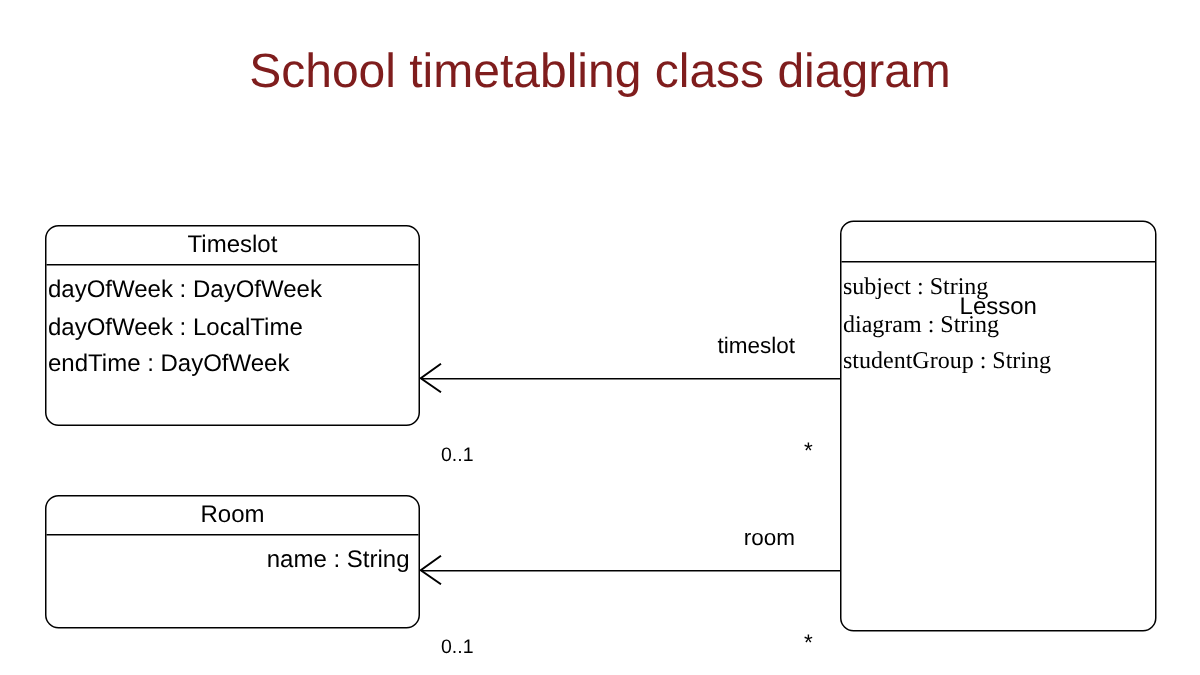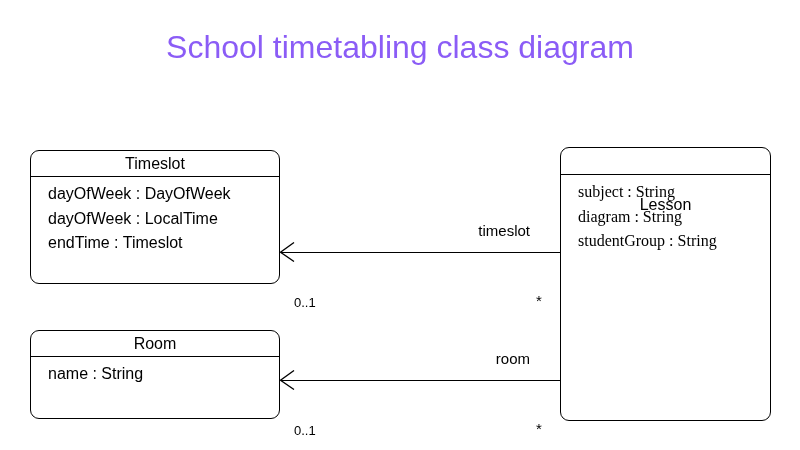--- a/index.html
+++ b/index.html
@@ -19,21 +19,21 @@
     overflow: hidden;
   }
   #diagram-title {
     position: absolute;
     left: 0;
     top: 27px;
     width: 800px;
     text-align: center;
     font-size: 32px;
     line-height: 40px;
-    color: #8b5cf6;
+    color: #7f1d1d;
     white-space: nowrap;
   }
   .uml-class {
     position: absolute;
     box-sizing: border-box;
     background: #ffffff;
     border: 1.3px solid #000000;
     border-radius: 9px;
   }
   .uml-class-name {
@@ -47,21 +47,21 @@
   }
   .uml-divider {
     position: absolute;
     left: 0;
     width: 100%;
     height: 0;
     border-top: 1.3px solid #000000;
   }
   .uml-attrs {
     position: absolute;
-    left: 17px;
+    left: 1px;
     right: 6px;
   }
   .uml-attr {
     font-size: 16px;
     line-height: 24.5px;
     white-space: nowrap;
   }
 
   
   #class-timeslot {
@@ -69,21 +69,21 @@
   }
   #class-timeslot .uml-class-name { top: 3px; }
   #class-timeslot .uml-divider    { top: 25px; }
   #class-timeslot .uml-attrs      { top: 31px; }
 
   #class-room {
     left: 30px;  top: 330px;  width: 250px;  height: 89px;
   }
   #class-room .uml-class-name { top: 3px; }
   #class-room .uml-divider    { top: 25px; }
-  #class-room .uml-attrs      { top: 31px; }
+  #class-room .uml-attrs      { top: 31px; text-align: right; }
 
   #class-lesson {
     left: 560px; top: 147px;  width: 211px;  height: 274px;
   }
   #class-lesson .uml-class-name { top: 3px; margin-top: 44px; }
   #class-lesson .uml-divider    { top: 26px; }
   #class-lesson .uml-attrs      { top: 32px; font-family: Liberation Serif, serif; }
 
   
   .assoc-line {
@@ -135,21 +135,21 @@
 <div id="canvas">
 
   <div id="diagram-title">School timetabling class diagram</div>
 
   <div class="uml-class" id="class-timeslot">
     <div class="uml-class-name">Timeslot</div>
     <div class="uml-divider"></div>
     <div class="uml-attrs">
       <div class="uml-attr">dayOfWeek : DayOfWeek</div>
       <div class="uml-attr">dayOfWeek : LocalTime</div>
-      <div class="uml-attr">endTime : Timeslot</div>
+      <div class="uml-attr">endTime : DayOfWeek</div>
     </div>
   </div>
 
   <div class="uml-class" id="class-room">
     <div class="uml-class-name">Room</div>
     <div class="uml-divider"></div>
     <div class="uml-attrs">
       <div class="uml-attr">name : String</div>
     </div>
   </div>

